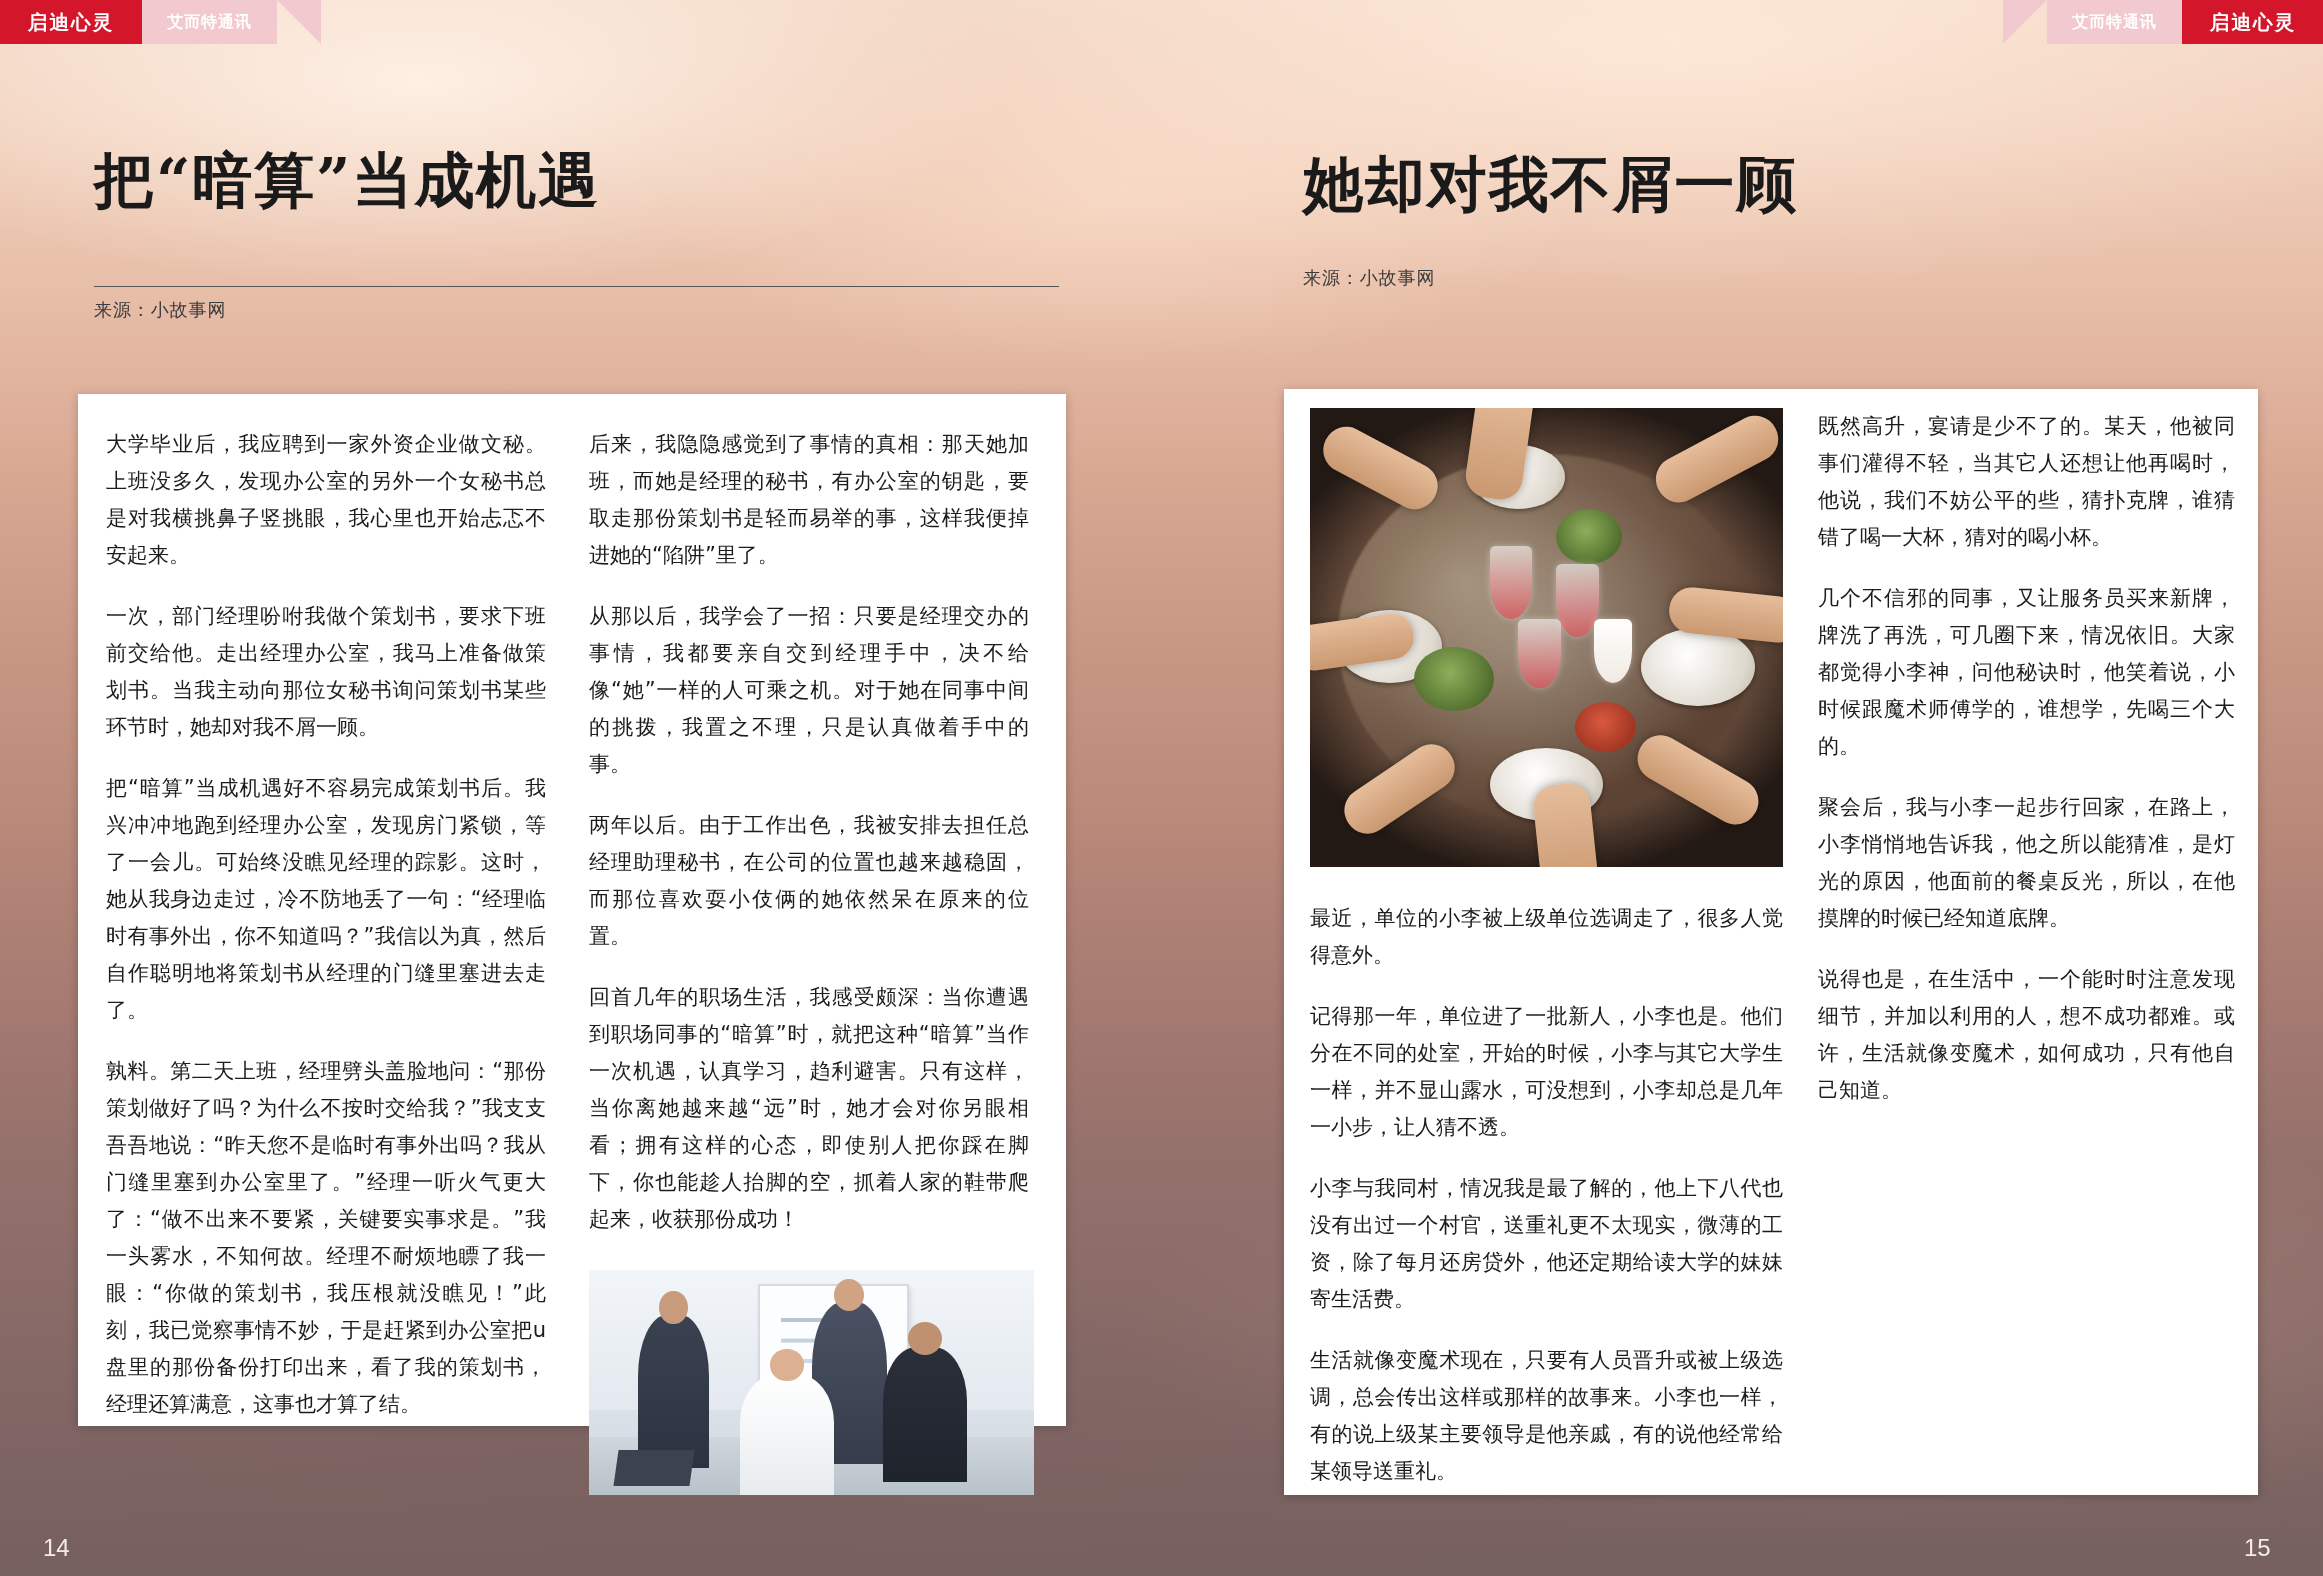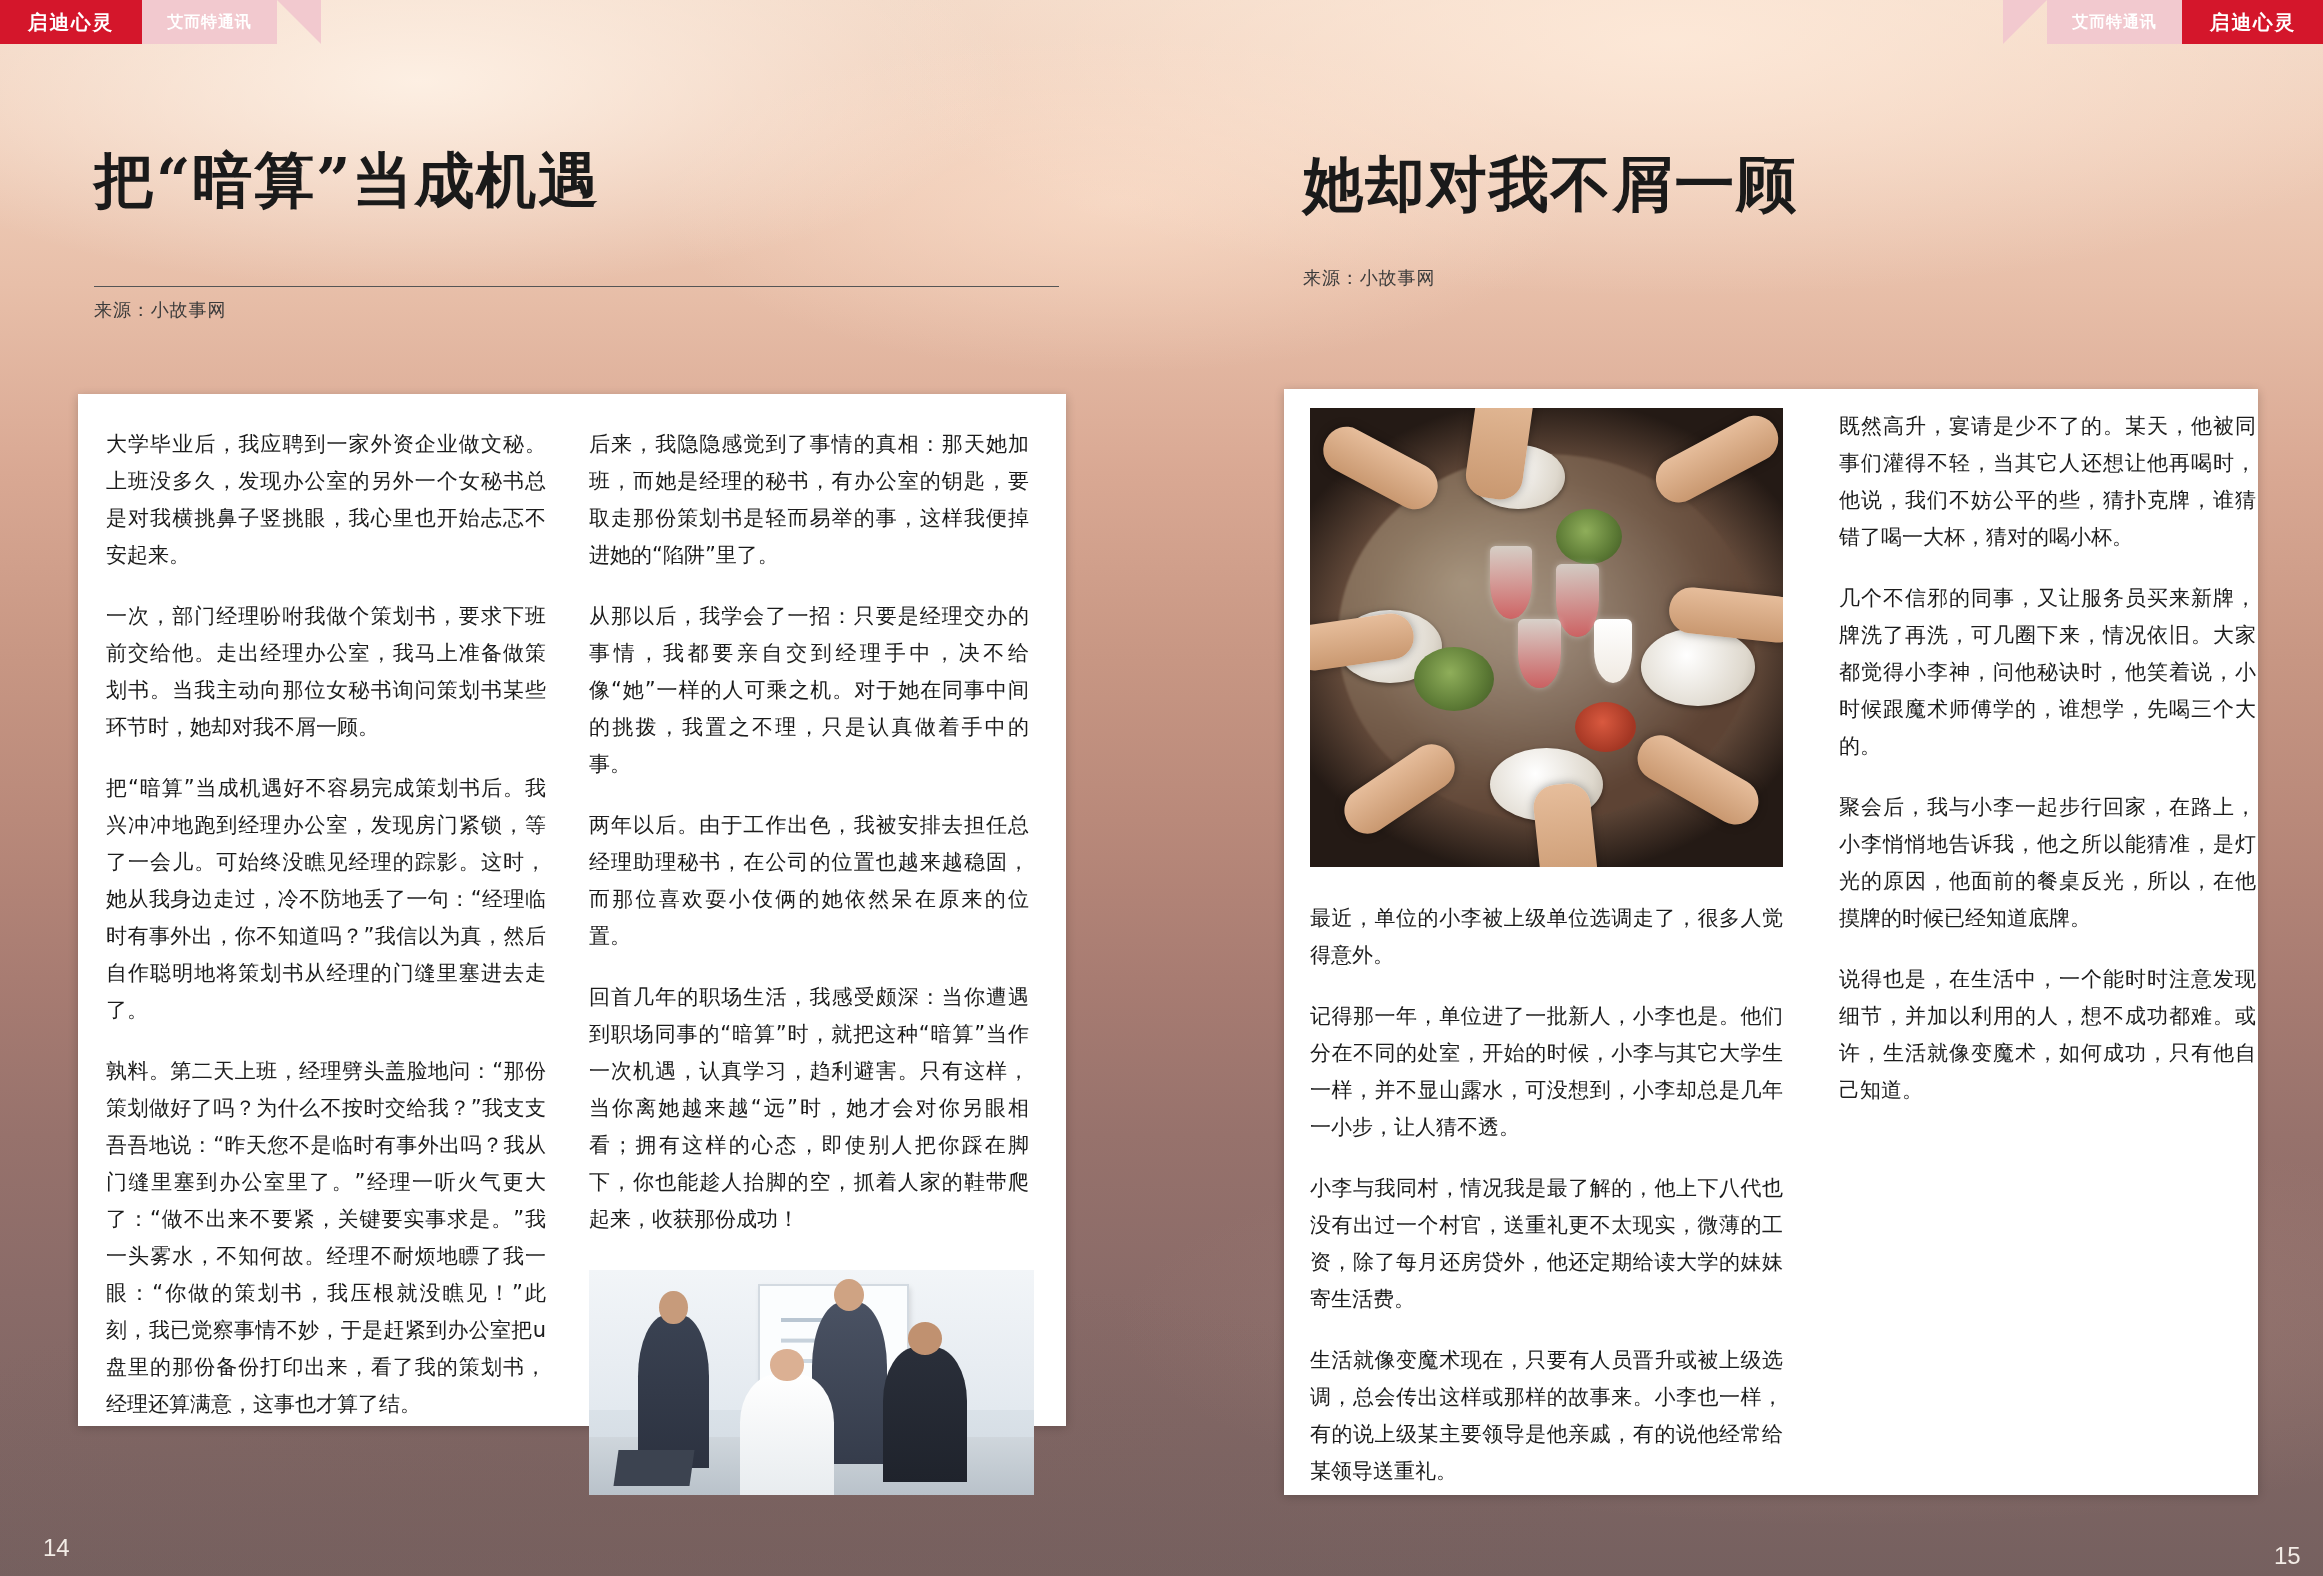--- a/index.html
+++ b/index.html
@@ -332,24 +332,24 @@
         <div class="glass" style="left:60%; top:46%; width:8%; height:14%; background:linear-gradient(180deg,#ffffff,#f0eae2);"></div>
       </div>
 
       <div class="col" style="left:26px; top:511px; width:473px;">
         <p class="para">最近，单位的小李被上级单位选调走了，很多人觉得意外。</p>
         <p class="para">记得那一年，单位进了一批新人，小李也是。他们分在不同的处室，开始的时候，小李与其它大学生一样，并不显山露水，可没想到，小李却总是几年一小步，让人猜不透。</p>
         <p class="para">小李与我同村，情况我是最了解的，他上下八代也没有出过一个村官，送重礼更不太现实，微薄的工资，除了每月还房贷外，他还定期给读大学的妹妹寄生活费。</p>
         <p class="para">生活就像变魔术现在，只要有人员晋升或被上级选调，总会传出这样或那样的故事来。小李也一样，有的说上级某主要领导是他亲戚，有的说他经常给某领导送重礼。</p>
       </div>
 
-      <div class="col" style="left:534px; top:19px; width:417px;margin-left:21px;">
+      <div class="col" style="left:534px; top:19px; width:417px;">
         <p class="para">既然高升，宴请是少不了的。某天，他被同事们灌得不轻，当其它人还想让他再喝时，他说，我们不妨公平的些，猜扑克牌，谁猜错了喝一大杯，猜对的喝小杯。</p>
         <p class="para">几个不信邪的同事，又让服务员买来新牌，牌洗了再洗，可几圈下来，情况依旧。大家都觉得小李神，问他秘诀时，他笑着说，小时候跟魔术师傅学的，谁想学，先喝三个大的。</p>
         <p class="para">聚会后，我与小李一起步行回家，在路上，小李悄悄地告诉我，他之所以能猜准，是灯光的原因，他面前的餐桌反光，所以，在他摸牌的时候已经知道底牌。</p>
         <p class="para">说得也是，在生活中，一个能时时注意发现细节，并加以利用的人，想不成功都难。或许，生活就像变魔术，如何成功，只有他自己知道。</p>
       </div>
     </div>
 
-    <div class="page-num" style="left:1112px; top:1534px;margin-top:8px;">15</div>
+    <div class="page-num" style="left:1082px; top:1534px;">15</div>
   </div>
 </div>
 
 
 </body></html>

